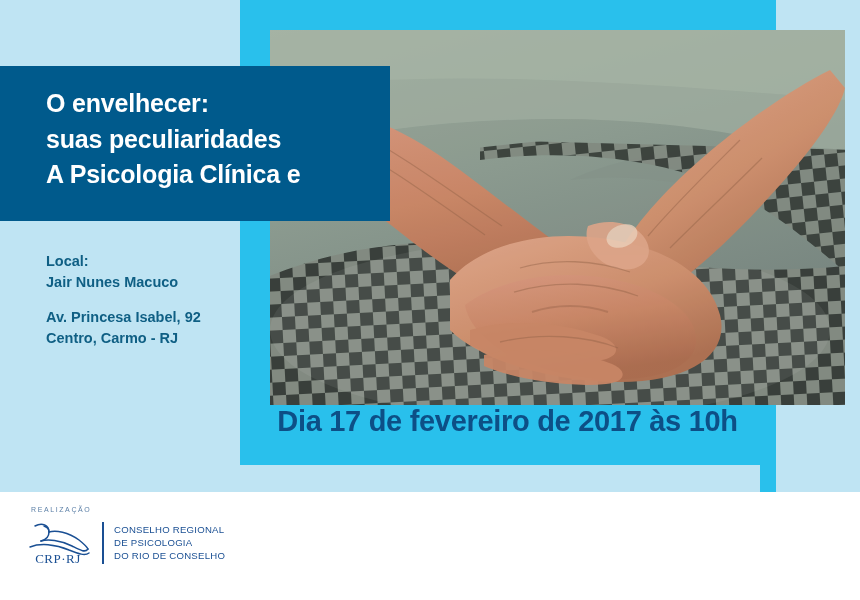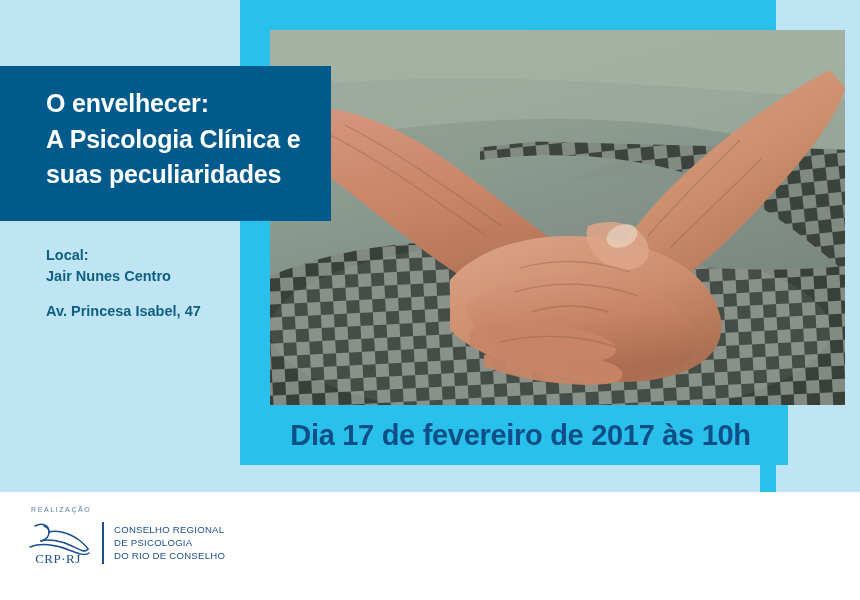--- a/index.html
+++ b/index.html
@@ -66,63 +66,62 @@
     overflow: hidden;
     background: #8d9b8a;
   }
   .photo-svg { display: block; width: 575px; height: 375px; }
 
   
   .title-box {
     position: absolute;
     left: 0;
     top: 66px;
-    width: 331px;
+    width: 390px;
     height: 155px;
     background: #005a8c;
     box-sizing: border-box;
     padding: 20px 24px 0 46px;
   }
   .title-line {
     color: #ffffff;
     font-size: 25px;
     font-weight: bold;
     line-height: 1.42;
     letter-spacing: -0.2px;
     white-space: nowrap;
   }
 
   
   .info-block {
     position: absolute;
     left: 46px;
-    top: 245px;
+    top: 251px;
     width: 200px;
   }
   .info-group { margin-bottom: 14px; }
   .info-line {
     color: #0f5f84;
     font-size: 14.5px;
     font-weight: bold;
     line-height: 1.44;
     white-space: nowrap;
   }
 
   
   .date-banner {
     position: absolute;
     left: 240px;
     top: 405px;
     width: 535px;
     height: 60px;
     background: #29c0ec;
     display: flex;
-    align-items: center;
+    align-items: flex-start;
     justify-content: center;
-    margin-left: 13px;
   }
   .date-text {
     color: #0d4f86;
     font-size: 29px;
     font-weight: bold;
     letter-spacing: -0.3px;
     white-space: nowrap;
   }
 
   
@@ -269,31 +268,32 @@
       <g stroke="#7d4a32" stroke-width="2" fill="none" opacity="0.3">
         <path d="M262,282 C286,274 314,274 338,282"></path>
       </g>
 
       <rect width="575" height="375" fill="#b9c6bb" opacity="0.08"></rect>
     </svg>
   </div>
 
   <div class="title-box">
     <div class="title-line">O envelhecer:</div>
+    <div class="title-line">suas peculiaridades</div>
     <div class="title-line">A Psicologia Clínica e</div>
-    <div class="title-line">suas peculiaridades</div>
   </div>
 
   <div class="info-block">
     <div class="info-group">
       <div class="info-line">Local:</div>
-      <div class="info-line">Jair Nunes Centro</div>
+      <div class="info-line">Jair Nunes Macuco</div>
     </div>
     <div class="info-group">
-      <div class="info-line">Av. Princesa Isabel, 47</div>
+      <div class="info-line">Av. Princesa Isabel, 92</div>
+      <div class="info-line">Centro, Carmo - RJ</div>
     </div>
   </div>
 
   <div class="date-banner">
     <span class="date-text">Dia 17 de fevereiro de 2017 às 10h</span>
   </div>
 
   <div class="footer">
 
     <div class="realizacao-label">REALIZAÇÃO</div>

